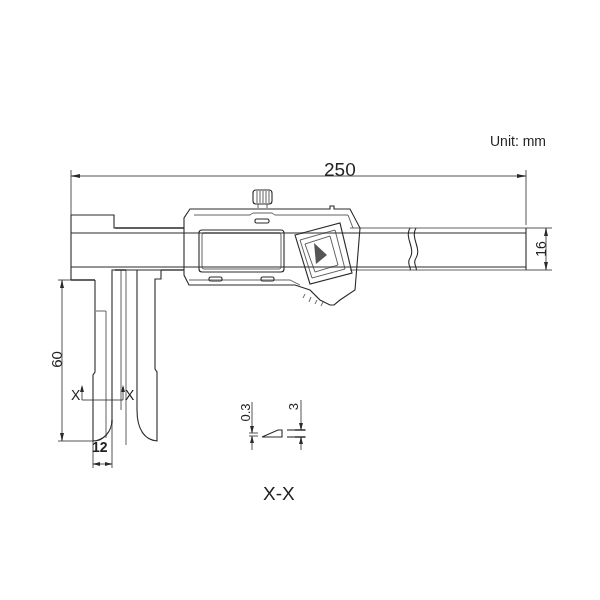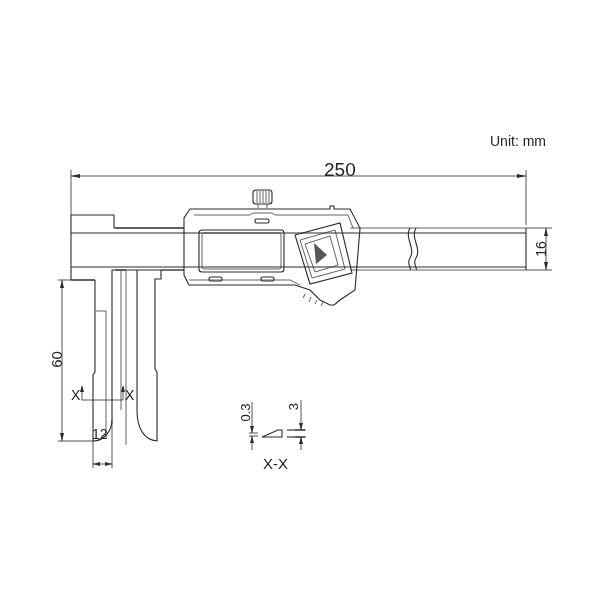--- a/index.html
+++ b/index.html
@@ -143,18 +143,18 @@
     <line class="dim" x1="301" y1="437" x2="301" y2="450"></line>
     <polygon class="arrow" points="301,430 299,423 303,423"></polygon>
     <polygon class="arrow" points="301,437 299,444 303,444"></polygon>
   </g>
 </svg>
 
 <div class="lbl" style="left:490px; top:134px; font-size:14px;">Unit: mm</div>
 <div class="lbl" style="left:324px; top:160px; font-size:19px;">250</div>
 <div class="lbl rot" style="left:528px; top:242px; width:26px; text-align:center; font-size:14px;">16</div>
 <div class="lbl rot" style="left:44px; top:352px; width:24px; text-align:center; font-size:15px;">60</div>
-<div class="lbl" style="left:92px; top:427px; font-size:14px;">12</div>
+<div class="lbl" style="left:92px; top:440px; font-size:14px;font-weight:bold;">12</div>
 <div class="lbl" style="left:71px; top:388px; font-size:14px;">X</div>
 <div class="lbl" style="left:125px; top:388px; font-size:14px;">X</div>
 <div class="lbl rot" style="left:232px; top:406px; width:26px; text-align:center; font-size:13px;">0.3</div>
 <div class="lbl rot" style="left:284px; top:400px; width:18px; text-align:center; font-size:13px;">3</div>
-<div class="lbl" style="left:263px; top:456px; font-size:15px;">X-X</div>
+<div class="lbl" style="left:263px; top:484px; font-size:19px;">X-X</div>
 
 </body></html>

